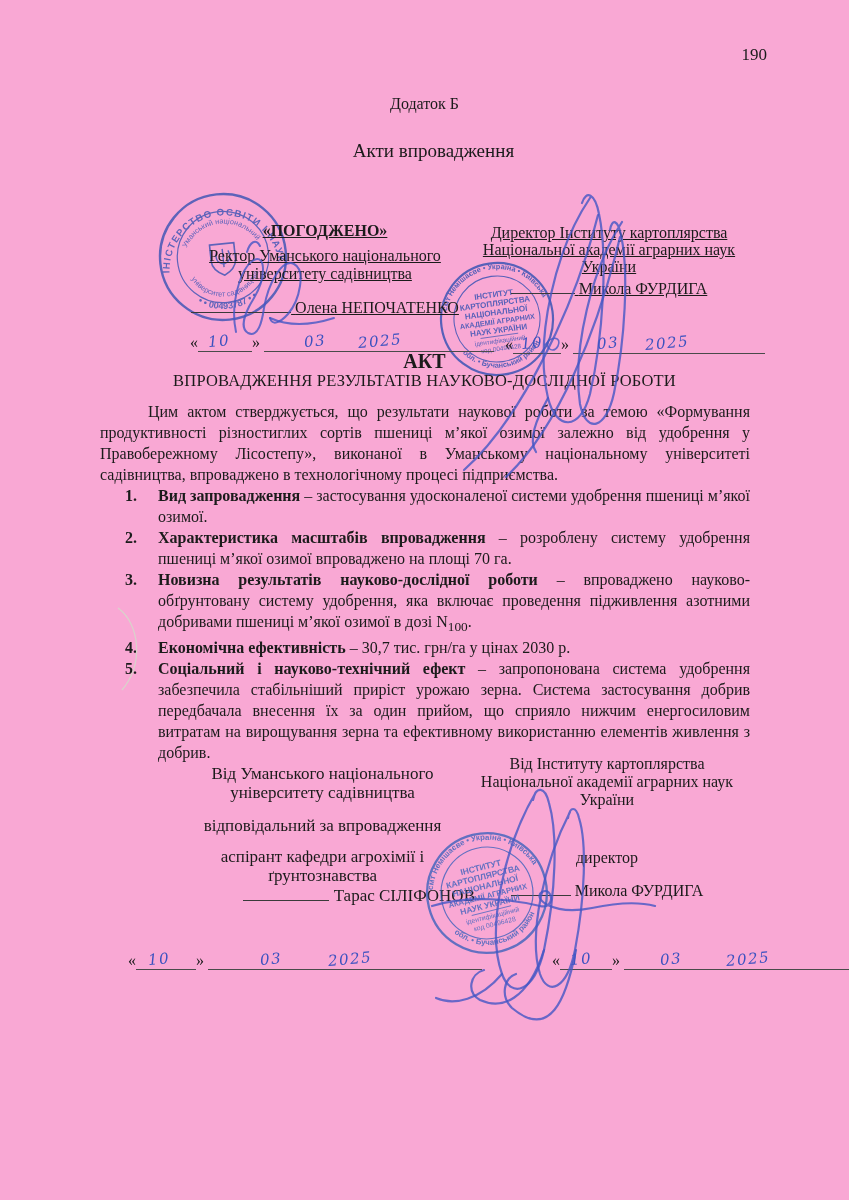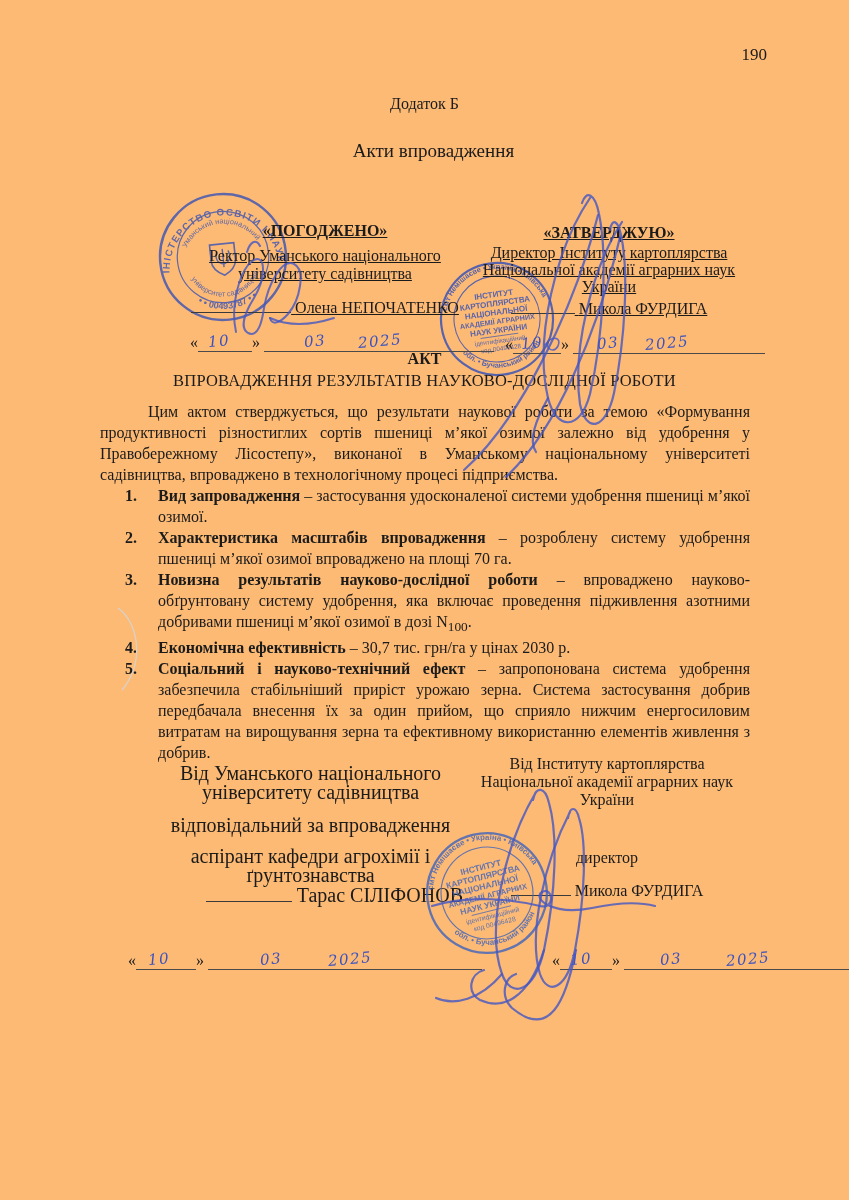--- a/index.html
+++ b/index.html
@@ -1,49 +1,49 @@
 <!DOCTYPE html>
 <html><head>
 <meta charset="utf-8">
 <style>
   html,body{margin:0;padding:0;background:#888;}
   .page{
     position:relative;width:849px;height:1200px;margin:0 auto;
-    background:#fdba74;overflow:hidden;
+    background:#f9a8d4;overflow:hidden;
     font-family:"Liberation Serif","DejaVu Serif",serif;color:#1b1b1b;
   }
   .abs{position:absolute;}
   .center{text-align:center;}
   .pageno{top:45px;right:82px;font-size:17px;}
   .h-appendix{top:95px;left:0;width:100%;font-size:16px;}
   .h-subtitle{top:140px;left:9px;width:100%;font-size:19px;}
 
   
   .col{font-size:16px;line-height:18px;text-decoration:underline;}
   .col .title{font-weight:bold;font-size:16px;margin-bottom:7px;}
   .sigrow{margin-top:15px;white-space:nowrap;}
   .uline{display:inline-block;border-bottom:1.3px solid #3a3a3a;height:14px;vertical-align:baseline;}
   .daterow{margin-top:8px;white-space:nowrap;text-align:left;}
   .ds{display:inline-block;border-bottom:1.3px solid #4a4a4a;height:19px;vertical-align:bottom;text-align:left;}
   .q{font-size:16px;}
   .hw{font-family:"DejaVu Serif",serif;font-style:italic;color:#3c52c0;font-size:15px;
       letter-spacing:1.5px;display:inline-block;transform:rotate(-5deg);}
 
   
-  .act-title1{top:350px;left:0;width:100%;font-weight:bold;font-size:16px;}
+  .act-title1{top:350px;left:0;width:100%;font-weight:bold;font-size:20px;}
   .act-title2{top:371px;left:0;width:100%;font-weight:normal;font-size:16.5px;letter-spacing:.2px;}
   .body-block{top:401px;left:100px;width:650px;font-size:16px;line-height:21px;}
   .intro{text-align:justify;text-indent:48px;margin:0 0 0 0;}
   .items{margin:0;padding:0;list-style:none;}
   .items li{display:flex;}
   .items .num{width:58px;padding-left:25px;box-sizing:border-box;font-weight:bold;flex:none;}
   .items .li-body{flex:1;text-align:justify;}
 
   
-  .b-left{top:764px;left:158px;width:305px;font-size:20px;line-height:19px;}
+  .b-left{top:764px;left:170px;width:305px;font-size:17px;line-height:19px;}
   .b-right{top:755px;left:446px;width:322px;font-size:16px;line-height:18px;}
   .gap14{height:14px;} .gap12{height:12px;} .gap40{height:40px;} .gap13{height:13px;}
 
   .datebar-left{top:942px;left:128px;}
   .datebar-right{top:942px;left:552px;}
   .datebar-hleft{top:324px;left:190px;}
   .datebar-hright{top:326px;left:505px;}
 
   svg{display:block;}
   .overlay{top:0;left:0;pointer-events:none;}
@@ -118,21 +118,20 @@
   </div>
   <div class="abs daterow datebar-hleft">
     <span class="q">«</span><span class="ds" style="width:44px;padding-left:10px;"><i class="hw">10</i></span><span class="q">»</span>
     <span class="ds" style="width:190px;padding-left:40px;">
       <i class="hw">03</i>
       <i class="hw" style="margin-left:28px;">2025</i>
     </span>
   </div>
 
   <div class="abs col center" style="top:224px;left:468px;width:282px;line-height:17px;">
-    <div class="title" style="margin-bottom:3px;">«ЗАТВЕРДЖУЮ»</div>
     <div>Директор Інституту картоплярства</div>
     <div>Національної академії аграрних наук</div>
     <div>України</div>
     <div class="sigrow" style="margin-top:4px;">
       <span class="uline" style="width:64px;"></span>
       <span>Микола ФУРДИГА</span>
     </div>
   </div>
   <div class="abs daterow datebar-hright">
     <span class="q">«</span><span class="ds" style="width:40px;padding-left:8px;"><i class="hw">10</i></span><span class="q">»</span>

